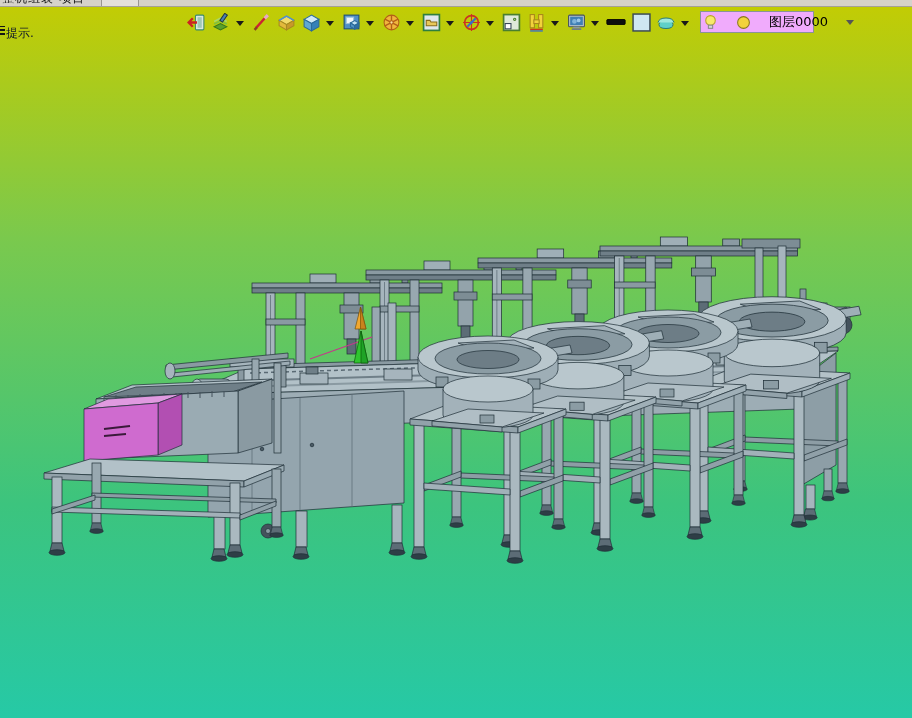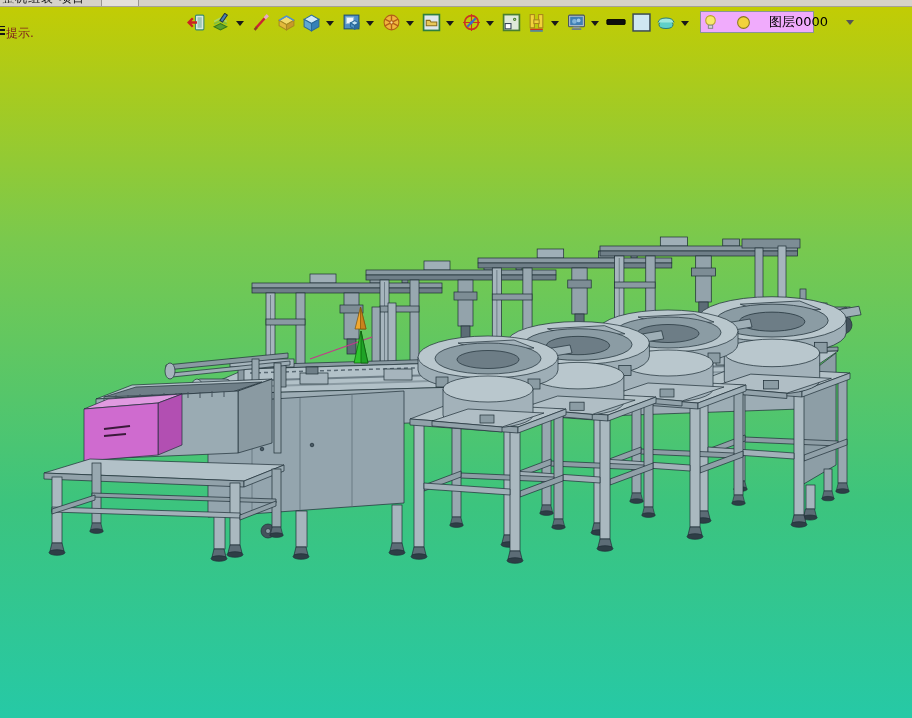--- a/index.html
+++ b/index.html
@@ -30,21 +30,21 @@
   
   .layer-combo{
     display:flex;align-items:center;height:22px;width:114px;margin-left:4px;
     background:#f0abfc;border:1px solid #8a9496;box-sizing:border-box;padding:0 2px;gap:18px;
   }
   .layer-combo .ic{width:15px;height:16px;display:inline-flex;align-items:center;justify-content:center;}
   .layer-label{font-size:13px;color:#000;white-space:nowrap;flex:1;line-height:20px;}
   .combo-arrow{width:0;height:0;border-left:4px solid transparent;border-right:4px solid transparent;
                border-top:5px solid #555;margin-right:2px;}
   
-  .hint{position:absolute;left:0;top:25px;z-index:35;font-size:12px;color:#7f1d1d;display:flex;}
+  .hint{position:absolute;left:0;top:25px;z-index:35;font-size:12px;color:#0f172a;display:flex;}
   .hint .stub{display:inline-block;width:5px;height:10px;margin-right:1px;
     background:linear-gradient(to bottom,transparent 10%,#151515 10%,#151515 25%,transparent 25%,transparent 45%,#151515 45%,#151515 60%,transparent 60%,transparent 80%,#151515 80%);}
 </style>
 </head>
 <body>
 
 <div class="titlebar">
   <div class="tab">
     <span>整机组装-项目</span>
   </div>

